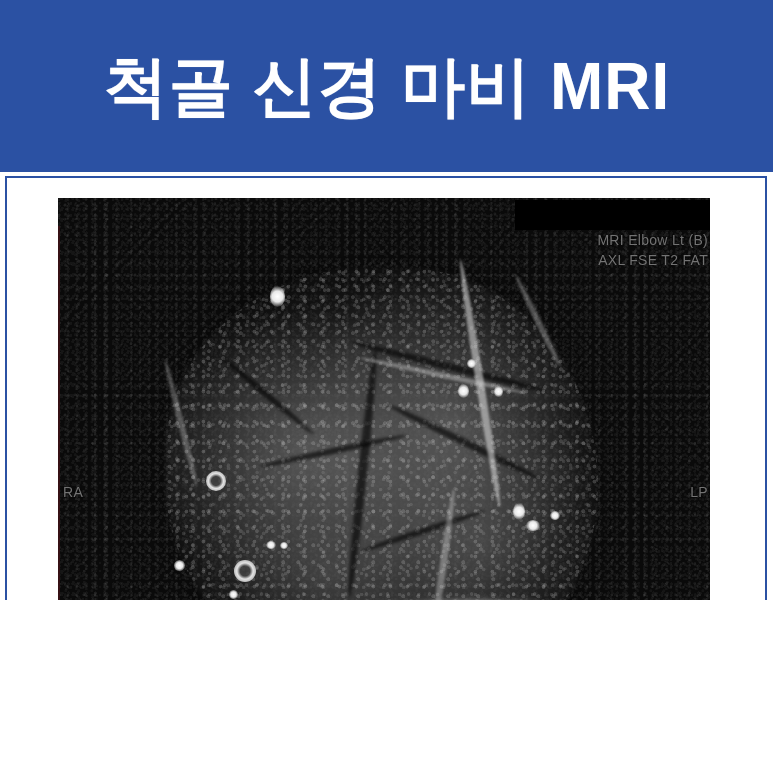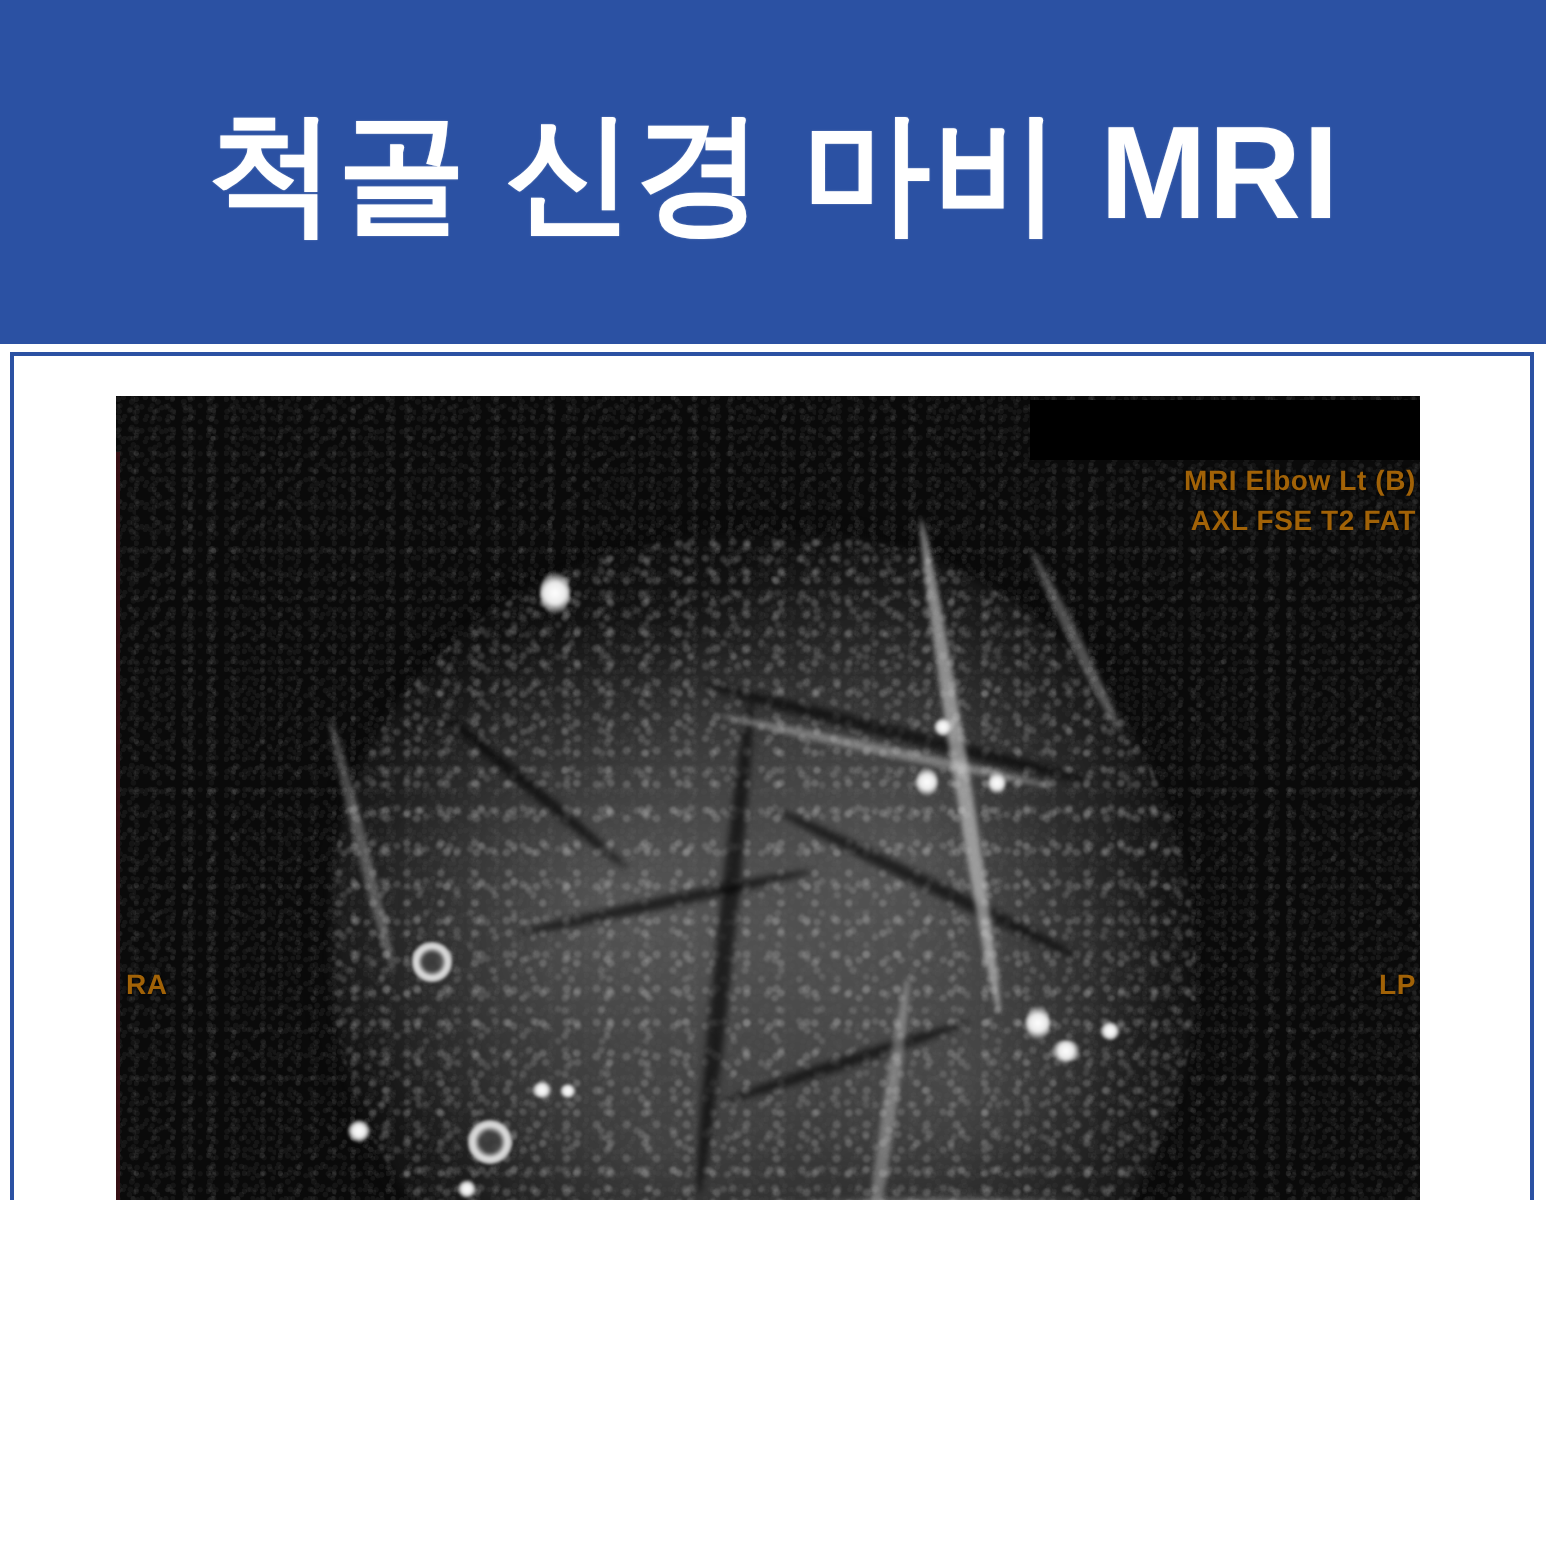--- a/index.html
+++ b/index.html
@@ -221,24 +221,24 @@
     left: 457px;
     top: 2px;
     width: 195px;
     height: 30px;
     background: #000000;
   }
 
   
   .dicom-text {
     position: absolute;
-    color: #a16207;
+    color: #737373;
     font-family: "Liberation Sans", sans-serif;
     font-size: 14px;
-    font-weight: bold;
+    font-weight: normal;
     letter-spacing: 0.3px;
     white-space: nowrap;
     text-shadow: 0 0 2px rgba(0,0,0,0.9);
   }
   .dicom-right { right: 2px; text-align: right; }
 
   
   .arrow-svg {
     position: absolute;
     left: 520px;

